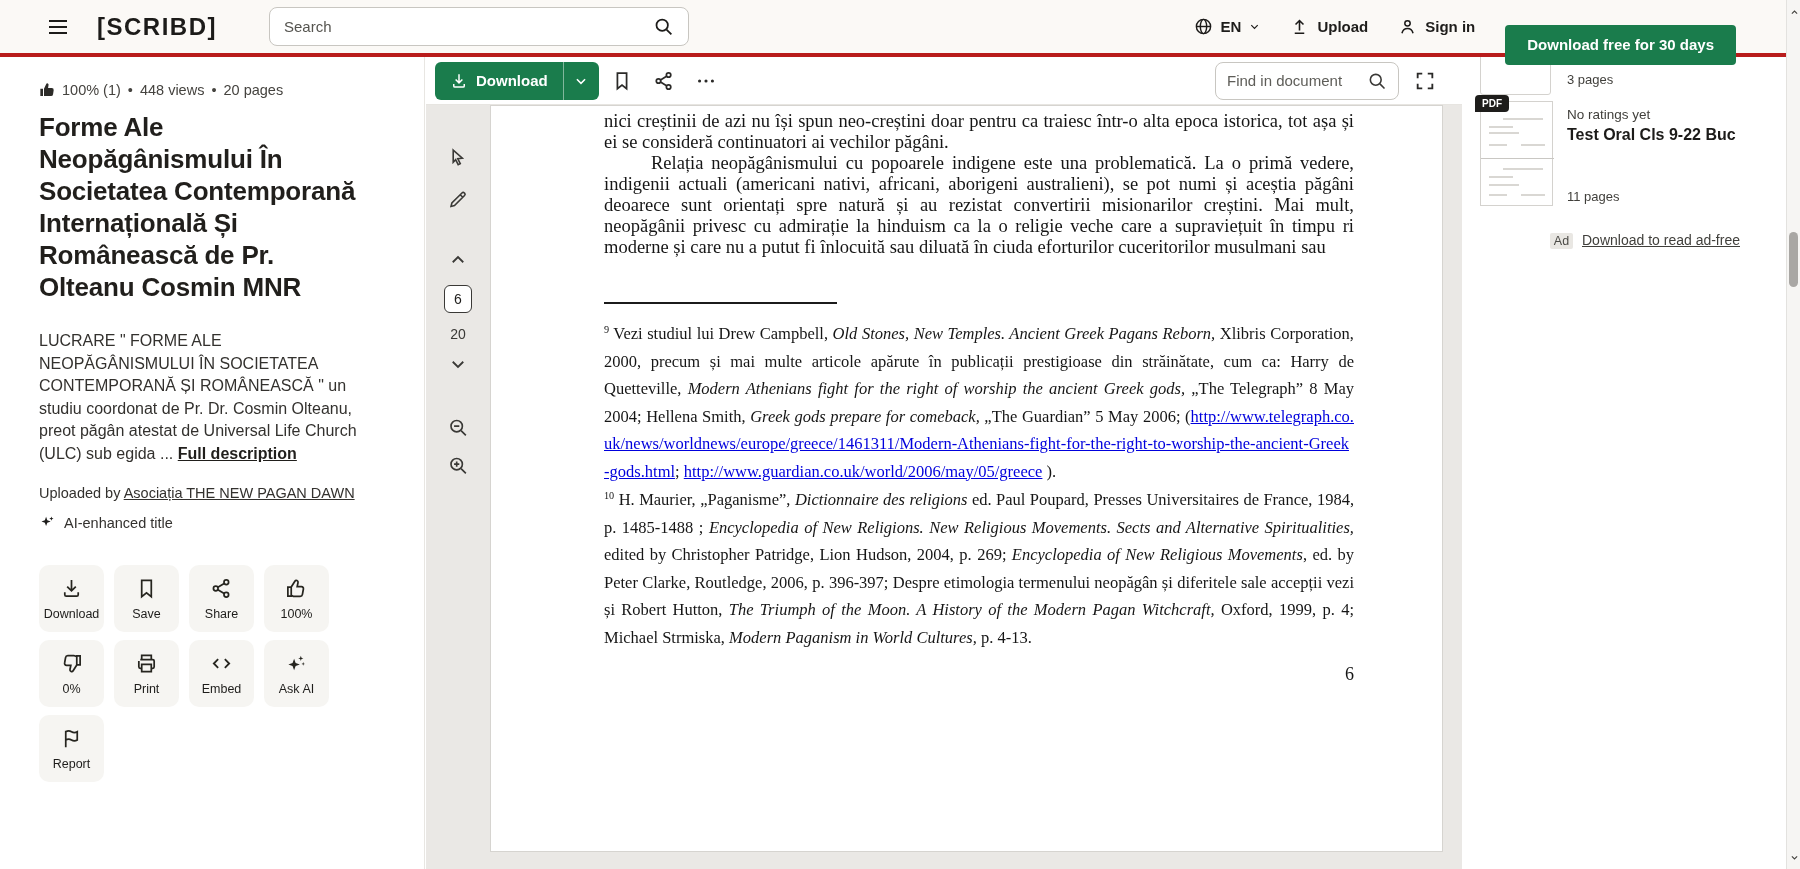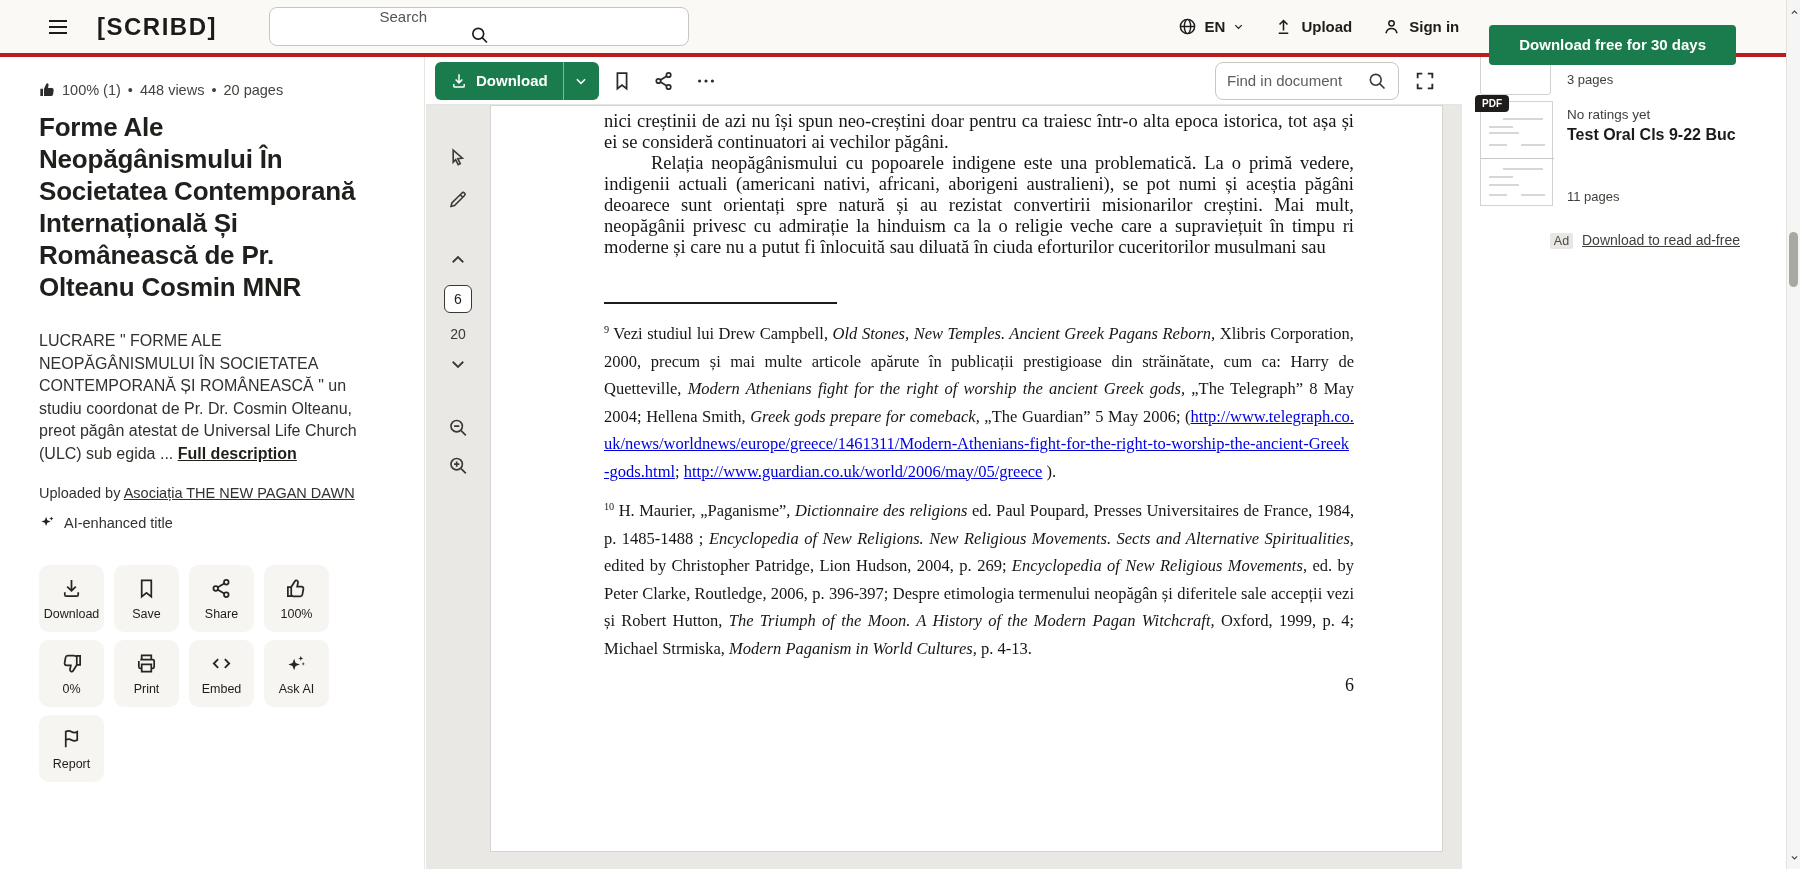--- a/index.html
+++ b/index.html
@@ -7,27 +7,27 @@
   body { font-family:"Liberation Sans", sans-serif; background:#fff; overflow:hidden; }
   .app { position:relative; width:1800px; height:869px; background:#fff; overflow:hidden; }
 
   
   .header { position:absolute; left:0; top:0; width:1800px; height:57px; background:#fbf9f6;
             border-bottom:4px solid #b91c1c; display:flex; align-items:center; z-index:5; }
   .hamburger { margin-left:45px; width:26px; height:26px; background:none; border:none; cursor:pointer;
                display:flex; align-items:center; justify-content:center; }
   .logo { margin-left:26px; font-size:24px; font-weight:800; letter-spacing:1.5px; color:#1c1b19; cursor:pointer; }
   .search-box { margin-left:52px; width:420px; height:39px; background:#fff; border:1px solid #c8c6c1;
-                border-radius:8px; display:flex; align-items:center; padding:0 14px;flex-direction:column; }
+                border-radius:8px; display:flex; align-items:center; padding:0 14px; }
   .search-box input { flex:1; border:none; outline:none; font-size:15px; color:#3a3936; background:transparent; }
   .search-box input::placeholder { color:#55544f; }
   .h-right { margin-left:auto; display:flex; align-items:center; gap:30px; padding-right:64px; }
   .h-item { display:flex; align-items:center; gap:8px; font-size:15px; font-weight:600; color:#1e1d1b;
             background:none; border:none; cursor:pointer; }
-  .cta-btn { height:40px; padding:0 30px; background:#1a7c4c; color:#fff; border:none; border-radius:4px;
+  .cta-btn { height:40px; padding:0 22px; background:#1a7c4c; color:#fff; border:none; border-radius:4px;
              font-size:15px; font-weight:700; cursor:pointer; font-family:"Liberation Sans",sans-serif;margin-top:36px; }
 
   
   .left-sb { position:absolute; left:0; top:57px; width:425px; bottom:0; background:#fff;
              border-right:1px solid #e8e6e2; padding:25px 30px 0 39px; }
   .rating-row { display:flex; align-items:center; gap:7px; font-size:14.5px; color:#45433f; }
   .doc-title { margin-top:13px; max-width:335px; font-size:26px; line-height:32px; font-weight:700;
                color:#211f1c; letter-spacing:-0.2px; }
   .doc-desc { margin-top:27px; max-width:336px; font-size:16px; line-height:22.5px; color:#33312e; }
   .full-desc { font-weight:700; text-decoration:underline; color:#211f1c; cursor:pointer; }
@@ -63,21 +63,21 @@
   .pgbox { width:28px; height:28px; border:1.5px solid #3a3936; border-radius:6px; background:#fff;
            font-size:14px; color:#1e1d1b; display:flex; align-items:center; justify-content:center; cursor:text; }
   .pgtotal { font-size:14px; color:#3a3936; }
 
   .doc-page { position:absolute; left:64px; top:0; width:953px; height:747px; background:#fff;
               border:1px solid #d6d4d0; padding:5px 88px 0 113px; font-family:"Liberation Serif", serif; color:#161616; }
   .body-par { font-size:18.5px; line-height:21px; text-align:justify; }
   .body-par.indent { text-indent:47px; }
   .fn-divider { width:233px; border:none; border-top:2px solid #1b1b1b; margin-top:44px; }
   .footnote { margin-top:16px; font-size:16.5px; line-height:27.5px; text-align:justify; }
-  .footnote + .footnote { margin-top:12px; }
+  .footnote + .footnote { margin-top:1px; }
   .footnote sup { font-size:0.62em; line-height:0; }
   .it { font-style:italic; }
   .doc-link { color:#0000dd; text-decoration:underline; word-break:break-all; cursor:pointer; }
   .page-num { text-align:right; font-size:18px; margin-top:13px; }
 
   
   .right-sb { position:absolute; left:1462px; top:57px; right:0; bottom:0; background:#fff; padding-left:18px; }
   .rel-item1 { display:flex; align-items:center; gap:14px; height:44px; }
   .thumb-cut { width:73px; height:40px; position:relative; overflow:hidden; align-self:flex-start; }
   .thumb-page { position:absolute; left:0; bottom:2px; width:71px; height:70px; background:#fff;

